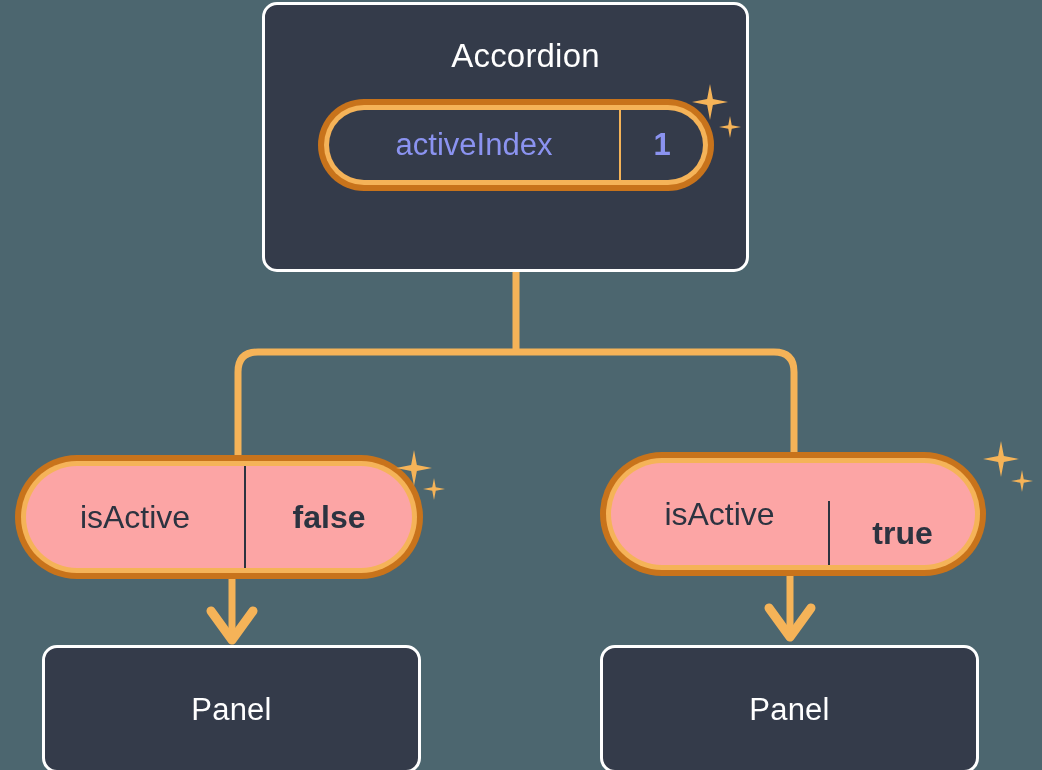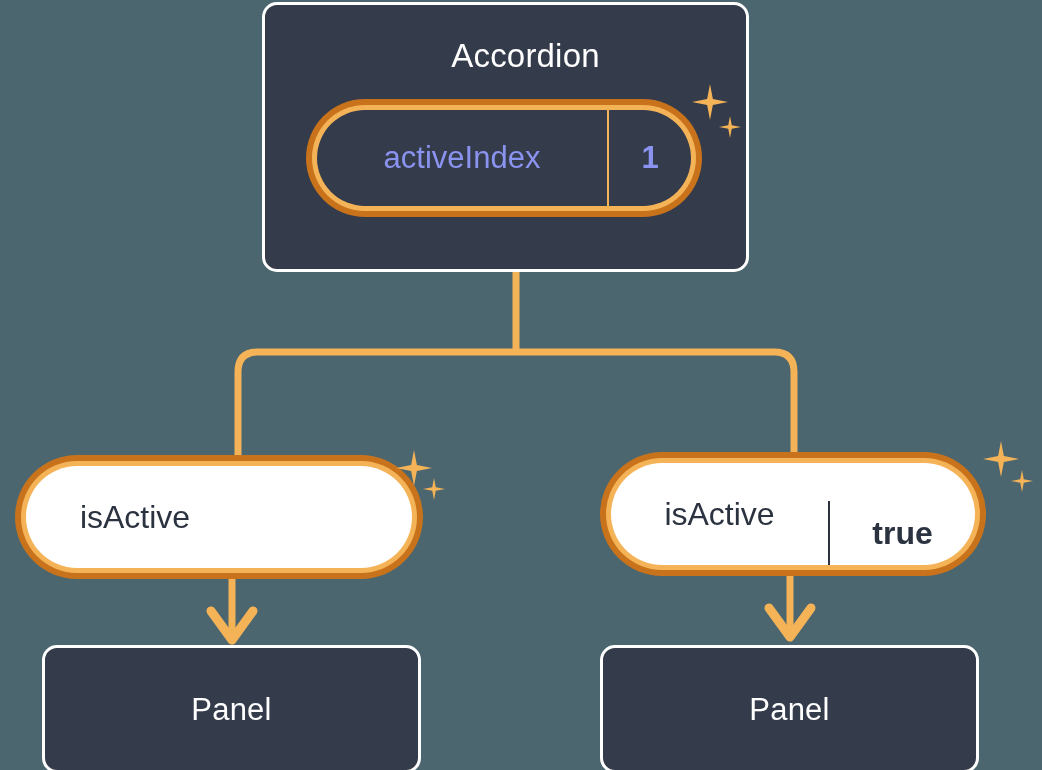--- a/index.html
+++ b/index.html
@@ -62,21 +62,21 @@
     white-space:nowrap;
     box-sizing:border-box;
   }
 
   
   .pill-dark .pill-core{background:#343b4a;}
   .pill-dark .pill-key{color:#8b93f0;font-weight:400;}
   .pill-dark .pill-val{color:#8b93f0;font-weight:700;border-left:2px solid #f5b358;}
 
   
-  .pill-purple .pill-core{background:#ffffff;justify-content:space-between;}
+  .pill-purple .pill-core{background:#fca5a5;justify-content:space-between;}
   .pill-purple .pill-key{color:#2c3340;font-weight:400;}
   .pill-purple .pill-val{color:#2c3340;font-weight:700;border-left:2px solid #2c3340;}
 
   
   .sparkle{
     position:absolute;
     background:#f5b358;
     -webkit-clip-path: polygon(50% 0%, 58% 42%, 100% 50%, 58% 58%, 50% 100%, 42% 58%, 0% 50%, 42% 42%);
     clip-path: polygon(50% 0%, 58% 42%, 100% 50%, 58% 58%, 50% 100%, 42% 58%, 0% 50%, 42% 42%);
   }
@@ -97,36 +97,37 @@
     <path d="M211,611 L232,640 L253,611" fill="none" stroke="#f5b358" stroke-width="9" stroke-linecap="round" stroke-linejoin="round"></path>
 
     <path d="M790,572 L790,637" fill="none" stroke="#f5b358" stroke-width="7" stroke-linecap="butt"></path>
     <path d="M769,608 L790,637 L811,608" fill="none" stroke="#f5b358" stroke-width="9" stroke-linecap="round" stroke-linejoin="round"></path>
   </svg>
 
   <div class="card" style="left:262px;top:2px;width:487px;height:270px;">
     <div class="card-title" style="top:32px;font-size:33px;margin-left:40px;">Accordion</div>
   </div>
 
-  <div class="pill pill-dark" style="left:306px;top:99px;width:396px;height:118px;">
+  <div class="pill pill-dark" style="left:318px;top:99px;width:396px;height:92px;">
     <div class="pill-mid">
       <div class="pill-core">
         <div class="pill-key" style="flex:0 0 290px;font-size:31px;">activeIndex</div>
         <div class="pill-val" style="flex:1;font-size:31px;">1</div>
       </div>
     </div>
   </div>
 
   <div class="sparkle" style="left:692px;top:84px;width:36px;height:36px;"></div>
   <div class="sparkle" style="left:719px;top:116px;width:22px;height:22px;"></div>
 
   <div class="pill pill-purple" style="left:15px;top:455px;width:408px;height:124px;">
     <div class="pill-mid">
       <div class="pill-core">
         <div class="pill-key" style="flex:0 0 218px;font-size:32px;">isActive</div>
+        <div class="pill-val" style="flex:1;font-size:32px;">false</div>
       </div>
     </div>
   </div>
   <div class="sparkle" style="left:396px;top:450px;width:36px;height:36px;"></div>
   <div class="sparkle" style="left:423px;top:478px;width:22px;height:22px;"></div>
 
   <div class="card" style="left:42px;top:645px;width:379px;height:128px;">
     <div class="card-title" style="top:44px;font-size:31px;">Panel</div>
   </div>
 

